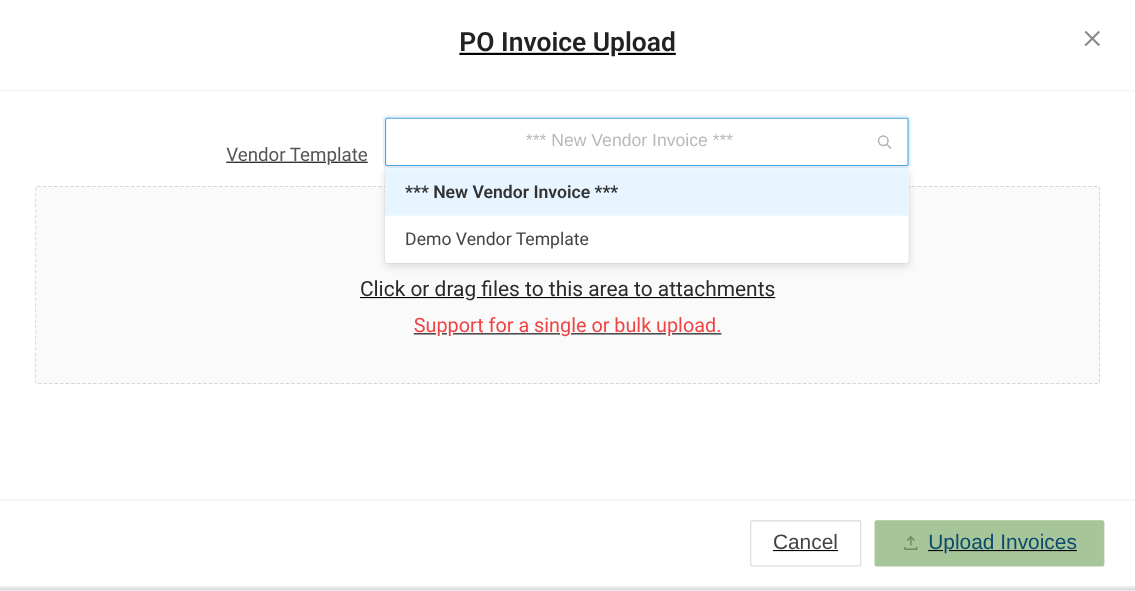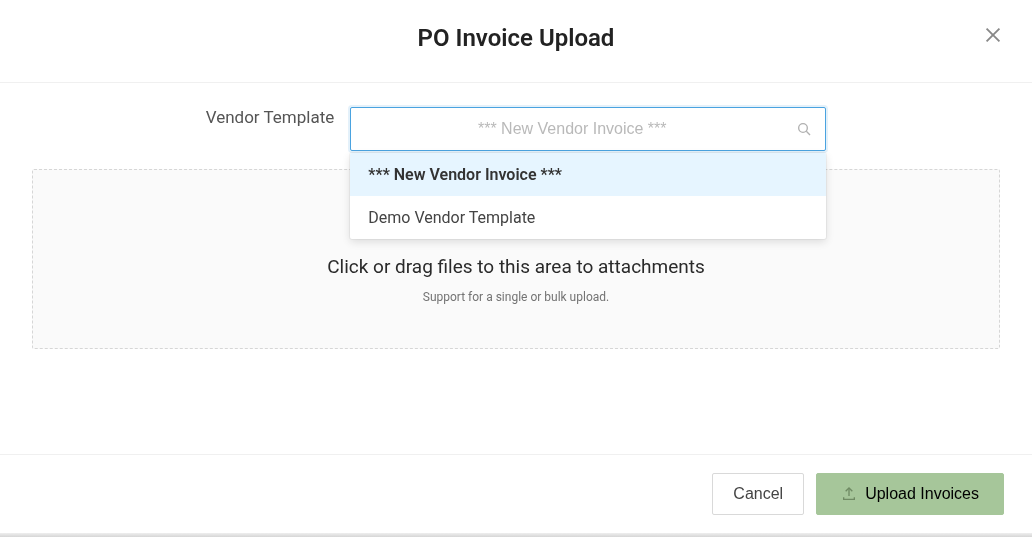--- a/index.html
+++ b/index.html
@@ -11,20 +11,21 @@
       overflow: hidden;
       position: relative;
     }
     .modal {
       width: 100%;
       height: 100%;
       background: #fff;
       display: flex;
       flex-direction: column;
       box-shadow: 0 0 0 1px rgba(0,0,0,0.03);
+      text-decoration: underline;
     }
     .modal-header {
       position: relative;
       padding: 24px 20px 30px;
       border-bottom: 1px solid #f0f0f0;
       text-align: center;
     }
     .modal-title {
       font-size: 24px;
       font-weight: 600;
@@ -40,21 +41,21 @@
       color: #888;
     }
     .close-icon svg { width: 100%; height: 100%; }
     .modal-body {
       flex: 1;
       padding: 24px 32px 0;
       position: relative;
     }
     .field-row {
       display: flex;
-      align-items: flex-start;
+      align-items: flex-end;
       justify-content: center;
       gap: 16px;
       margin-bottom: 18px;
     }
     .field-label {
       font-size: 17px;
       color: #555;
       white-space: nowrap;
     }
     .select-wrapper {
@@ -123,51 +124,51 @@
       padding: 20px;
       cursor: pointer;
     }
     .dropzone-title {
       font-size: 19px;
       color: #2a2a2a;
       margin-bottom: 12px;
       margin-top: 40px;
     }
     .dropzone-subtitle {
-      font-size: 12px;
-      color: #737373;
+      font-size: 18px;
+      color: #ef4444;
     }
     .modal-footer {
       padding: 18px 28px 22px;
       border-top: 1px solid #f0f0f0;
       display: flex;
       justify-content: flex-end;
       gap: 12px;
       background: #fff;
     }
     .btn {
       height: 42px;
       padding: 0 20px;
-      font-size: 16px;
+      font-size: 19px;
       border-radius: 2px;
       cursor: pointer;
       display: inline-flex;
       align-items: center;
       gap: 8px;
       border: 1px solid transparent;
     }
     .btn-default {
       background: #fff;
       border-color: #d9d9d9;
       color: #444;
     }
     .btn-primary {
       background: #a6c69a;
       border-color: #a6c69a;
-      color: #000000;
+      color: #0c4a6e;
       padding: 16px 24px;
     }
     .btn-primary .upload-icon {
       width: 16px;
       height: 16px;
       color: #6f8a63;
     }
     .btn-primary .upload-icon svg { width: 100%; height: 100%; }
     .bottom-shadow {
       position: absolute;

